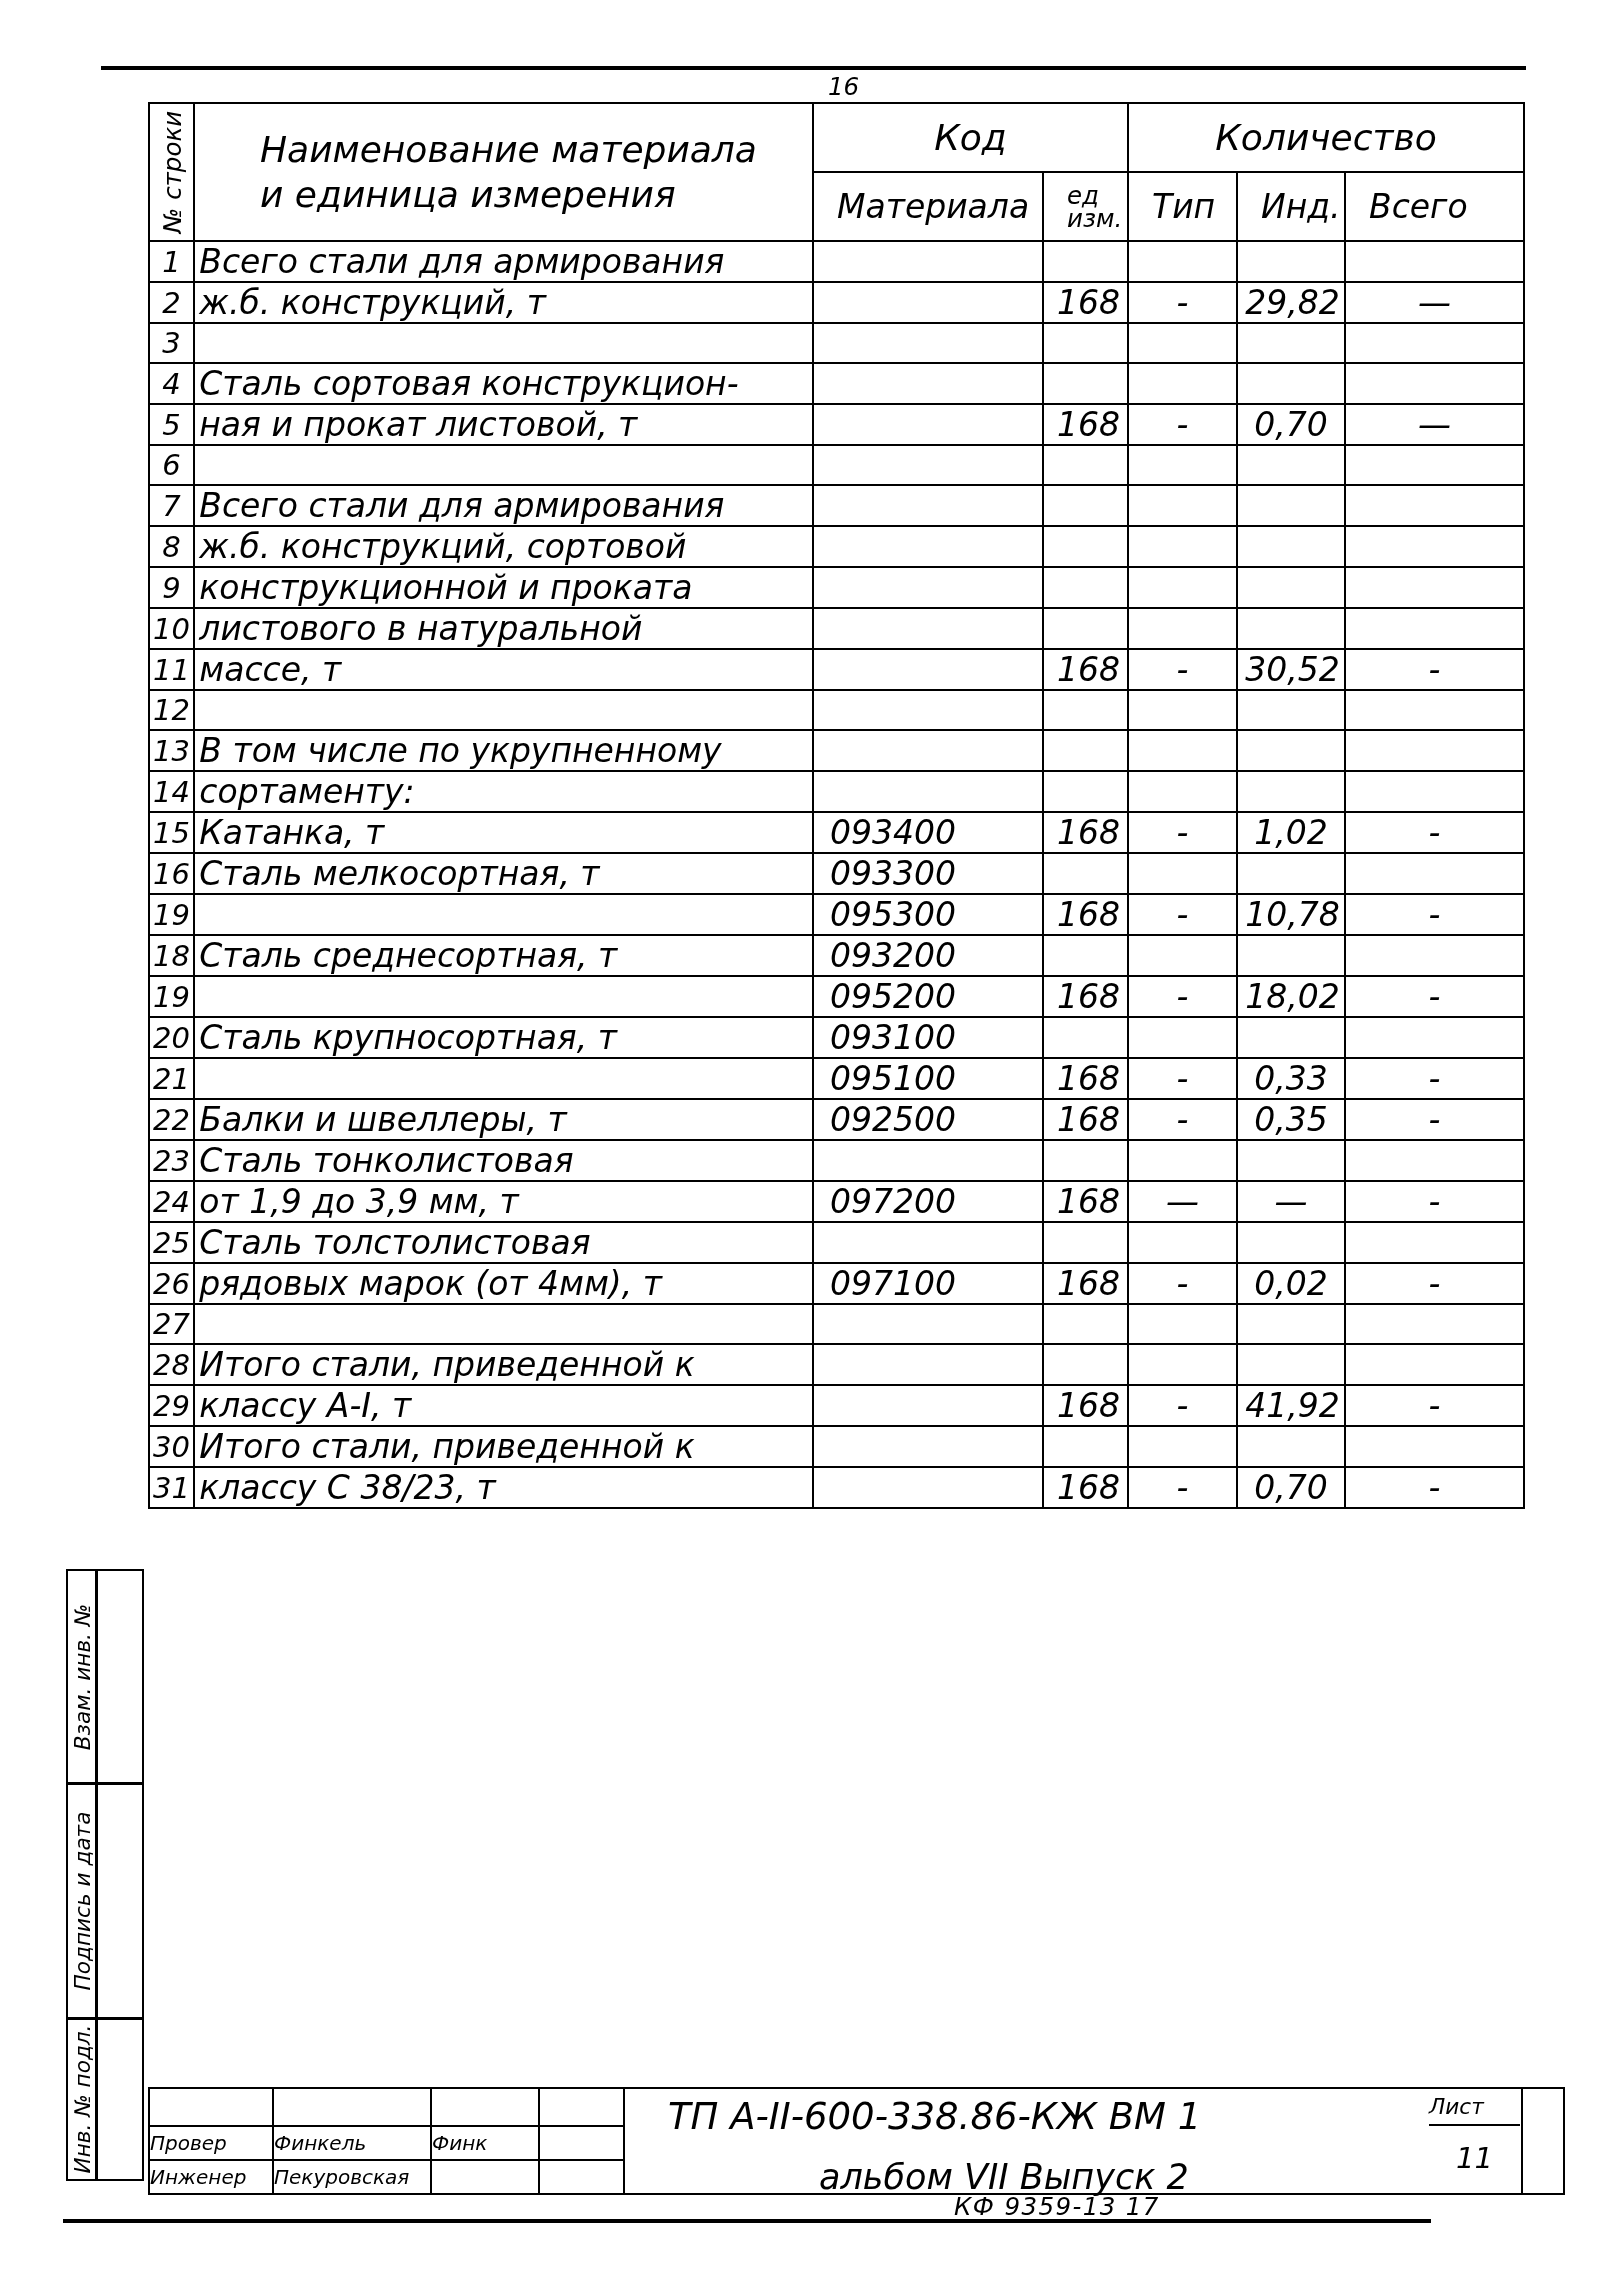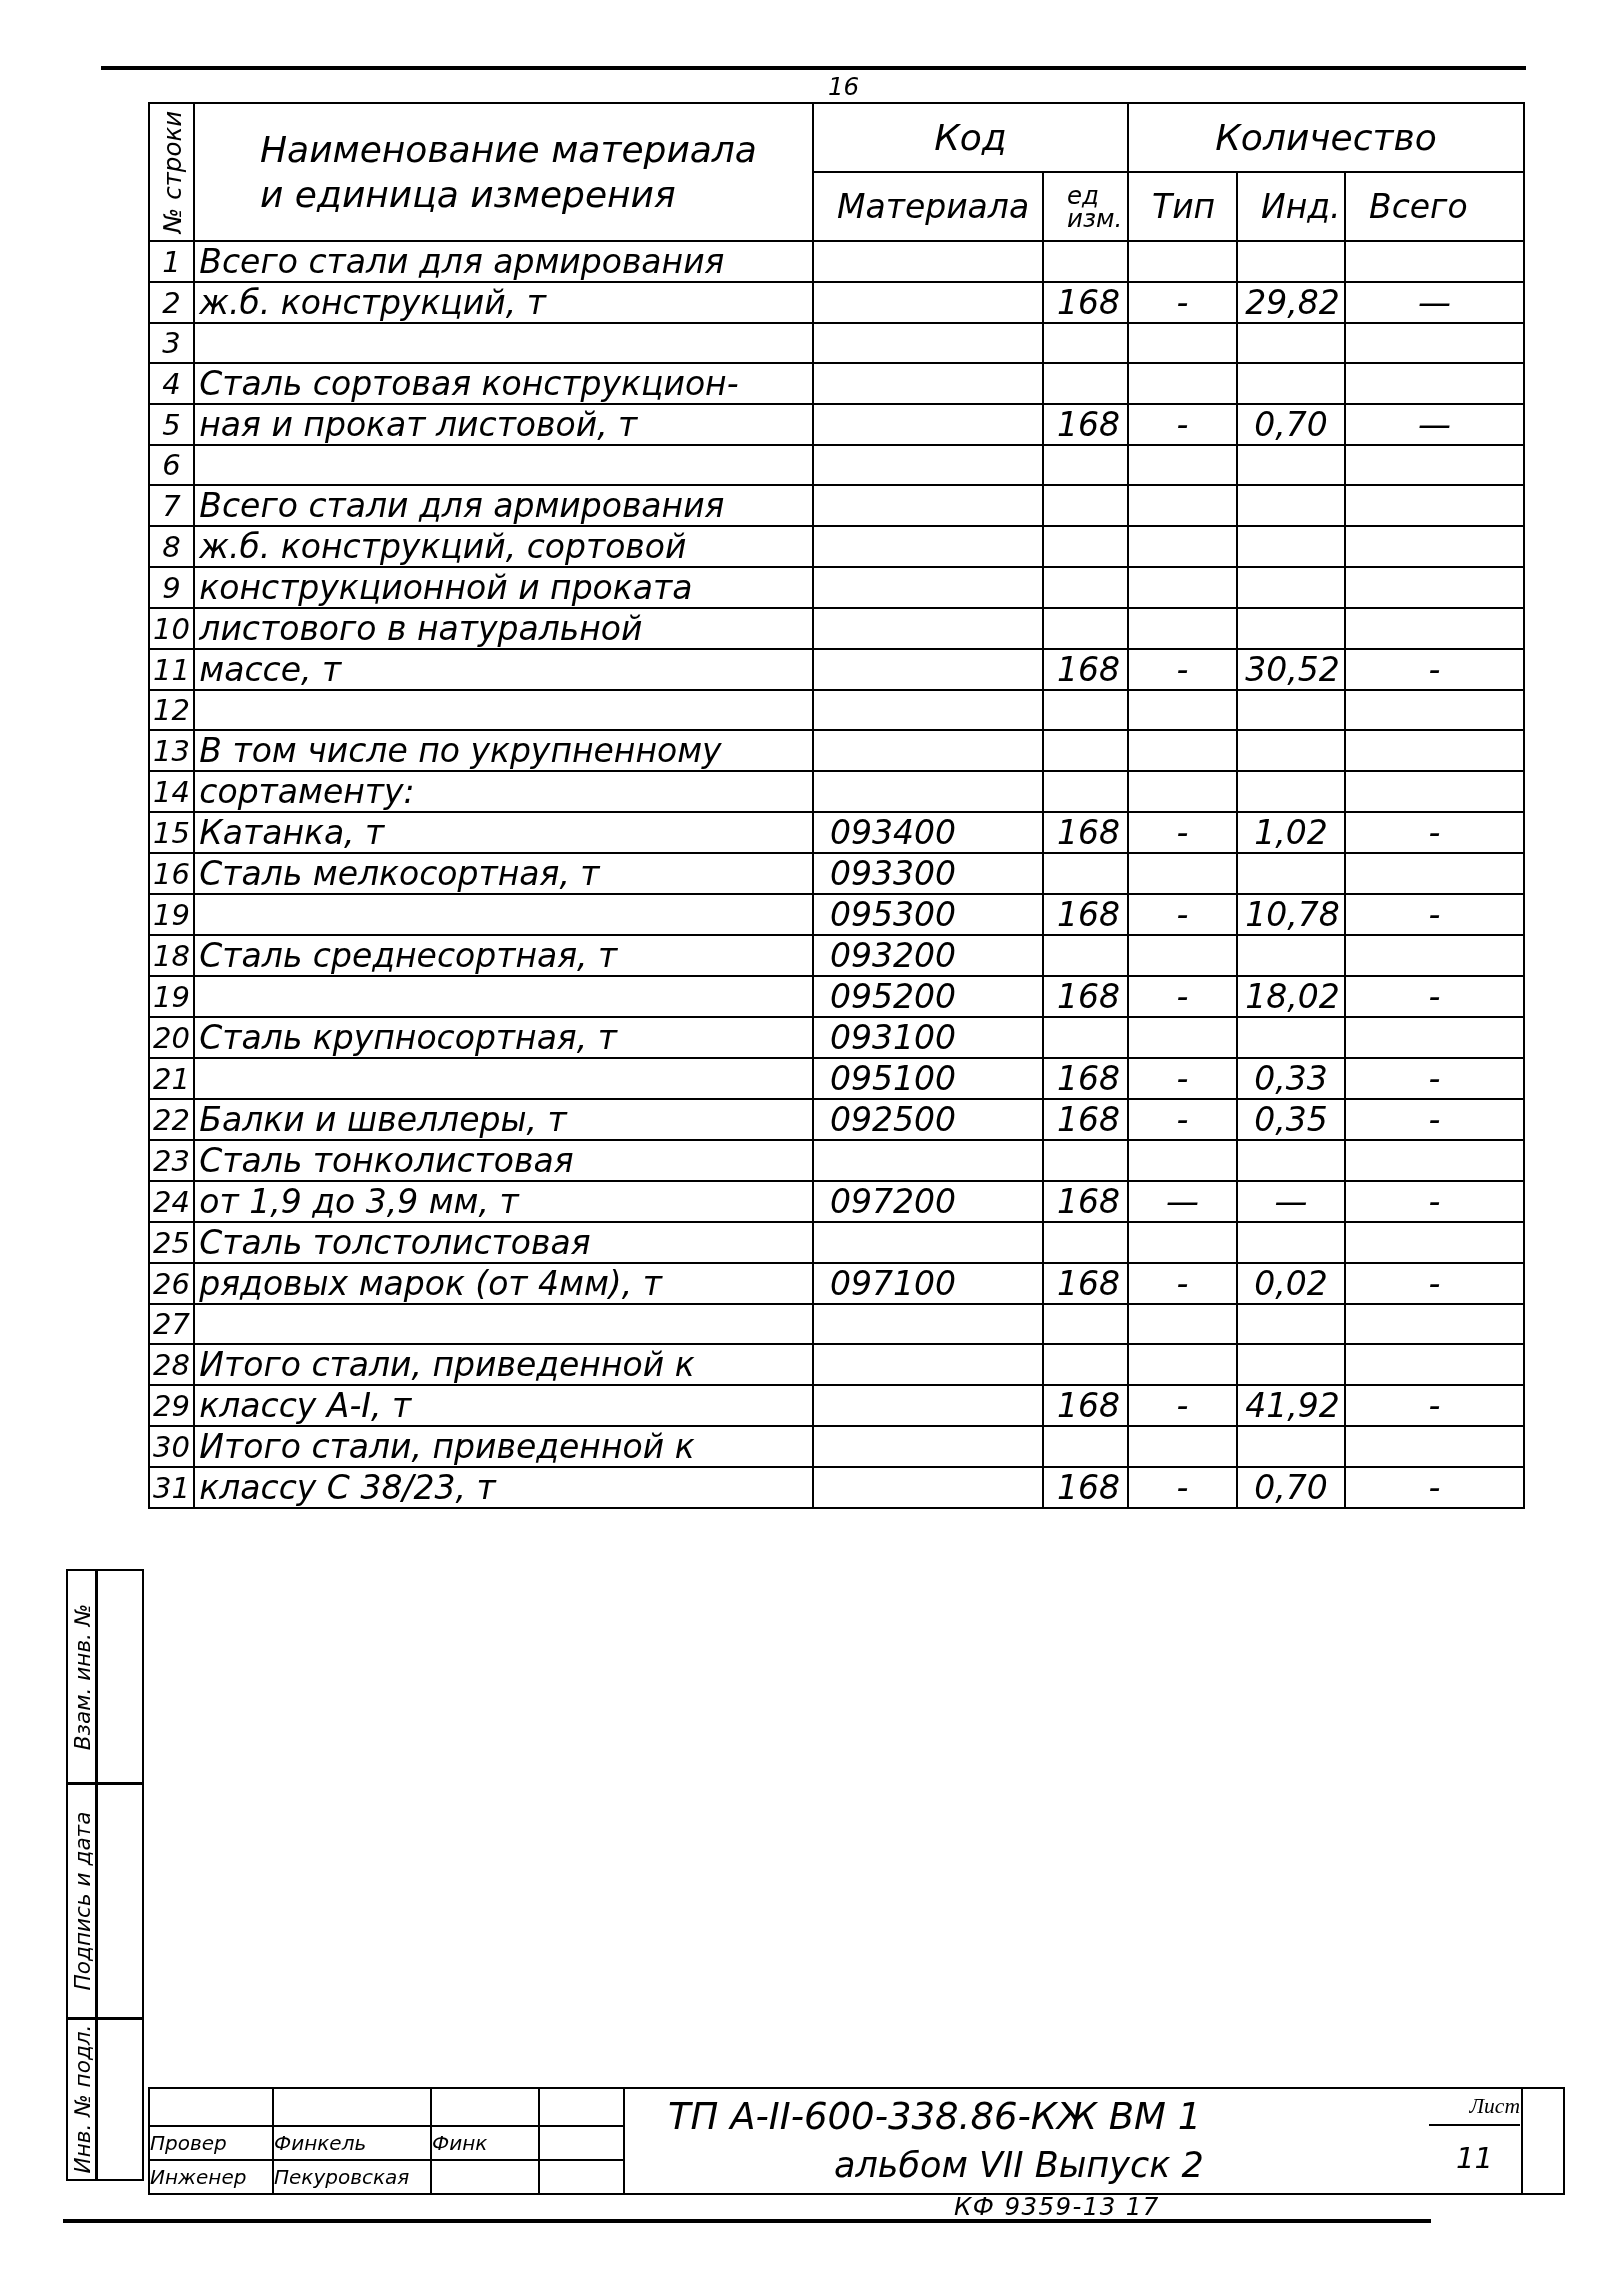--- a/index.html
+++ b/index.html
@@ -33,23 +33,23 @@
   .side-stamp .txt { position: absolute; left: 50%; top: 50%; transform: translate(-50%, -50%) rotate(-90deg);
                      font-size: 21.6px; white-space: nowrap; }
 
   .title-block { position: absolute; left: 148px; top: 2087px; width: 1375px; height: 108px; }
   .tb-grid { position: absolute; left: 0; top: 0; width: 475px; height: 108px; }
   .tb-grid table { border-collapse: collapse; table-layout: fixed; width: 475px; }
   .tb-grid td { border: 2.2px solid #000; height: 32px; font-size: 20px; padding: 0 0; white-space: nowrap; overflow: hidden; }
   .tb-grid tr.tall td { height: 36px; }
   .tb-main { position: absolute; left: 475px; top: 0; width: 942px; height: 108px; border: 2.9px solid #000; border-left-width: 2.9px; box-sizing: border-box; }
   .doc-code { position: absolute; left: 43px; top: 5.8px; font-size: 37px; white-space: nowrap; }
-  .album { position: absolute; left: 194px; top: 56px; font-size: 35px; white-space: nowrap; margin-left: 15px; }
+  .album { position: absolute; left: 194px; top: 68px; font-size: 35px; white-space: nowrap; }
   .sheet-box { position: absolute; left: 1281px; top: 0; width: 94px; height: 108px; border: 2.9px solid #000; box-sizing: border-box; border-left: 0; }
-  .sheet-label { position: absolute; left: 0; top: 0; width: 91px; height: 35px; border-bottom: 2.9px solid #000; font-size: 21.6px; text-align: right; line-height: 35px; font-family: Liberation Serif, serif; }
+  .sheet-label { position: absolute; left: 0; top: 0; width: 91px; height: 35px; border-bottom: 2.9px solid #000; font-size: 21.6px; text-align: left; line-height: 35px; }
   .sheet-num { position: absolute; left: 0; top: 40px; width: 91px; font-size: 29px; text-align: center; line-height: 58px; }
   .archive-code { position: absolute; left: 954px; top: 2192px; font-size: 24.5px; white-space: nowrap; letter-spacing: 1.4px; }
 </style>
 </head>
 <body>
 
 <div class="top-rule"></div>
 <div class="page-num hw">16</div>
 
 <div class="sheet">

